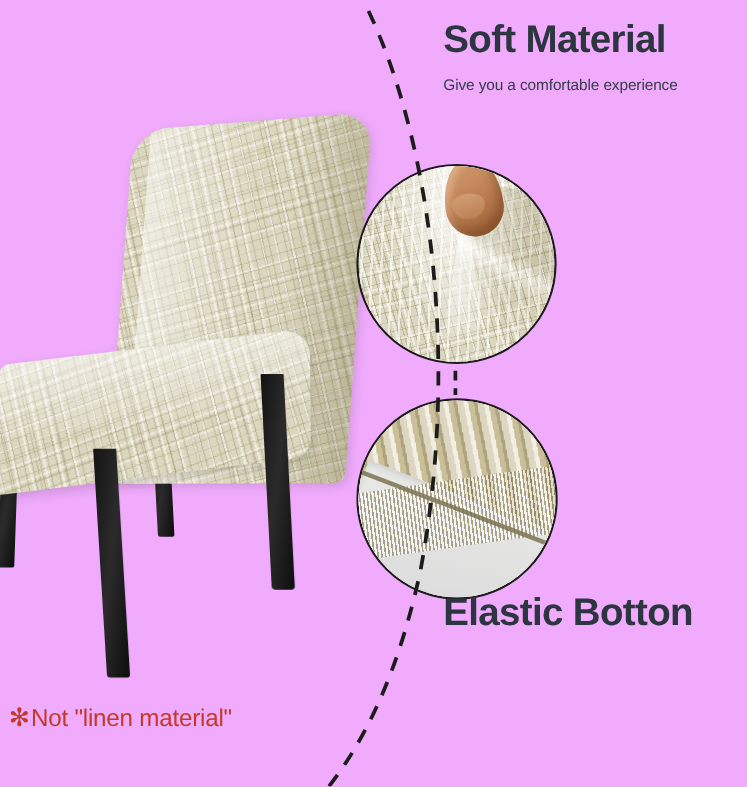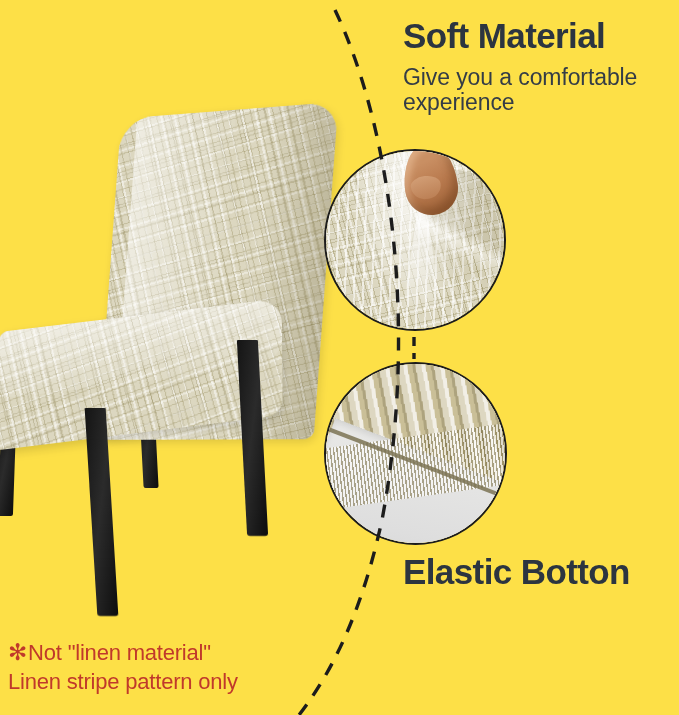--- a/index.html
+++ b/index.html
@@ -5,46 +5,46 @@
 <style>
   html, body {
     margin: 0;
     padding: 0;
     background: #ffffff;
   }
   #stage {
     position: relative;
     width: 679px;
     height: 715px;
-    background: #fde047;
+    background: #f0abfc;
     overflow: hidden;
     font-family: "Liberation Sans", sans-serif;
     -webkit-font-smoothing: antialiased;
   }
 
   
   .feature-block { position: absolute; }
   .feature-title {
     font-size: 35px;
     line-height: 40px;
     font-weight: 700;
     letter-spacing: -0.6px;
     color: #2c3540;
     white-space: nowrap;
   }
   .feature-desc {
-    font-size: 23px;
+    font-size: 14px;
     line-height: 25px;
     font-weight: 400;
     color: #343c46;
     letter-spacing: -0.1px;
   }
   #block-soft  { left: 403px; top: 16px;  width: 268px; }
   #block-soft .feature-desc { margin-top: 9px; }
-  #block-elastic { left: 403px; top: 552px; width: 272px; }
+  #block-elastic { left: 403px; top: 537px; width: 272px; }
   #block-elastic .feature-desc { margin-top: 10px; }
 
   
   #disclaimer {
     position: absolute;
     left: 8px;
     top: 638px;
     width: 300px;
     color: #c0392b;
     font-size: 22px;
@@ -275,16 +275,15 @@
     <div class="feature-title">Soft Material</div>
     <div class="feature-desc">Give you a comfortable experience</div>
   </div>
 
   <div class="feature-block" id="block-elastic">
     <div class="feature-title">Elastic Botton</div>
   </div>
 
   <div id="disclaimer">
     <div class="line1"><span class="star">✻</span><span>Not "linen material"</span></div>
-    <div class="line2">Linen stripe pattern only</div>
   </div>
 
 </div>
 
 </body></html>

